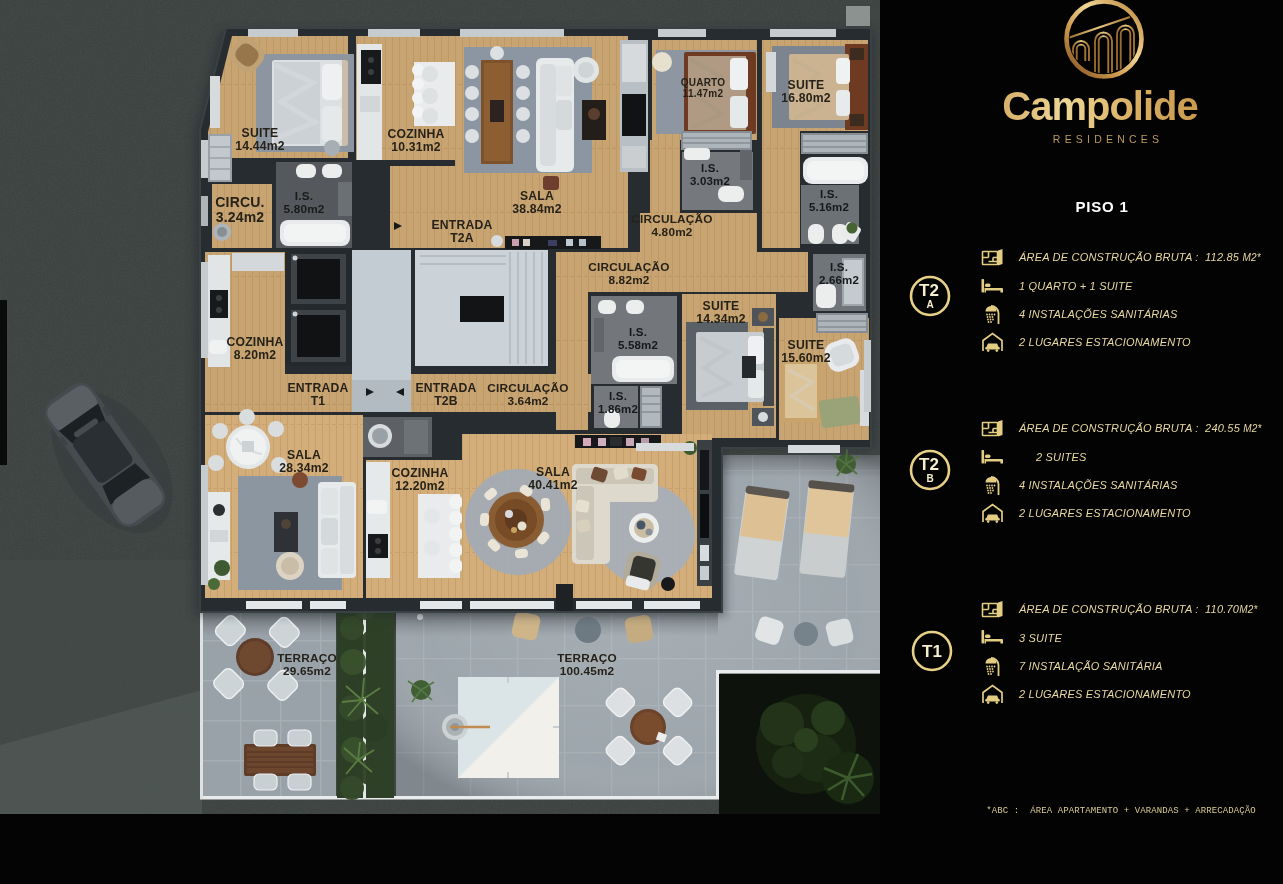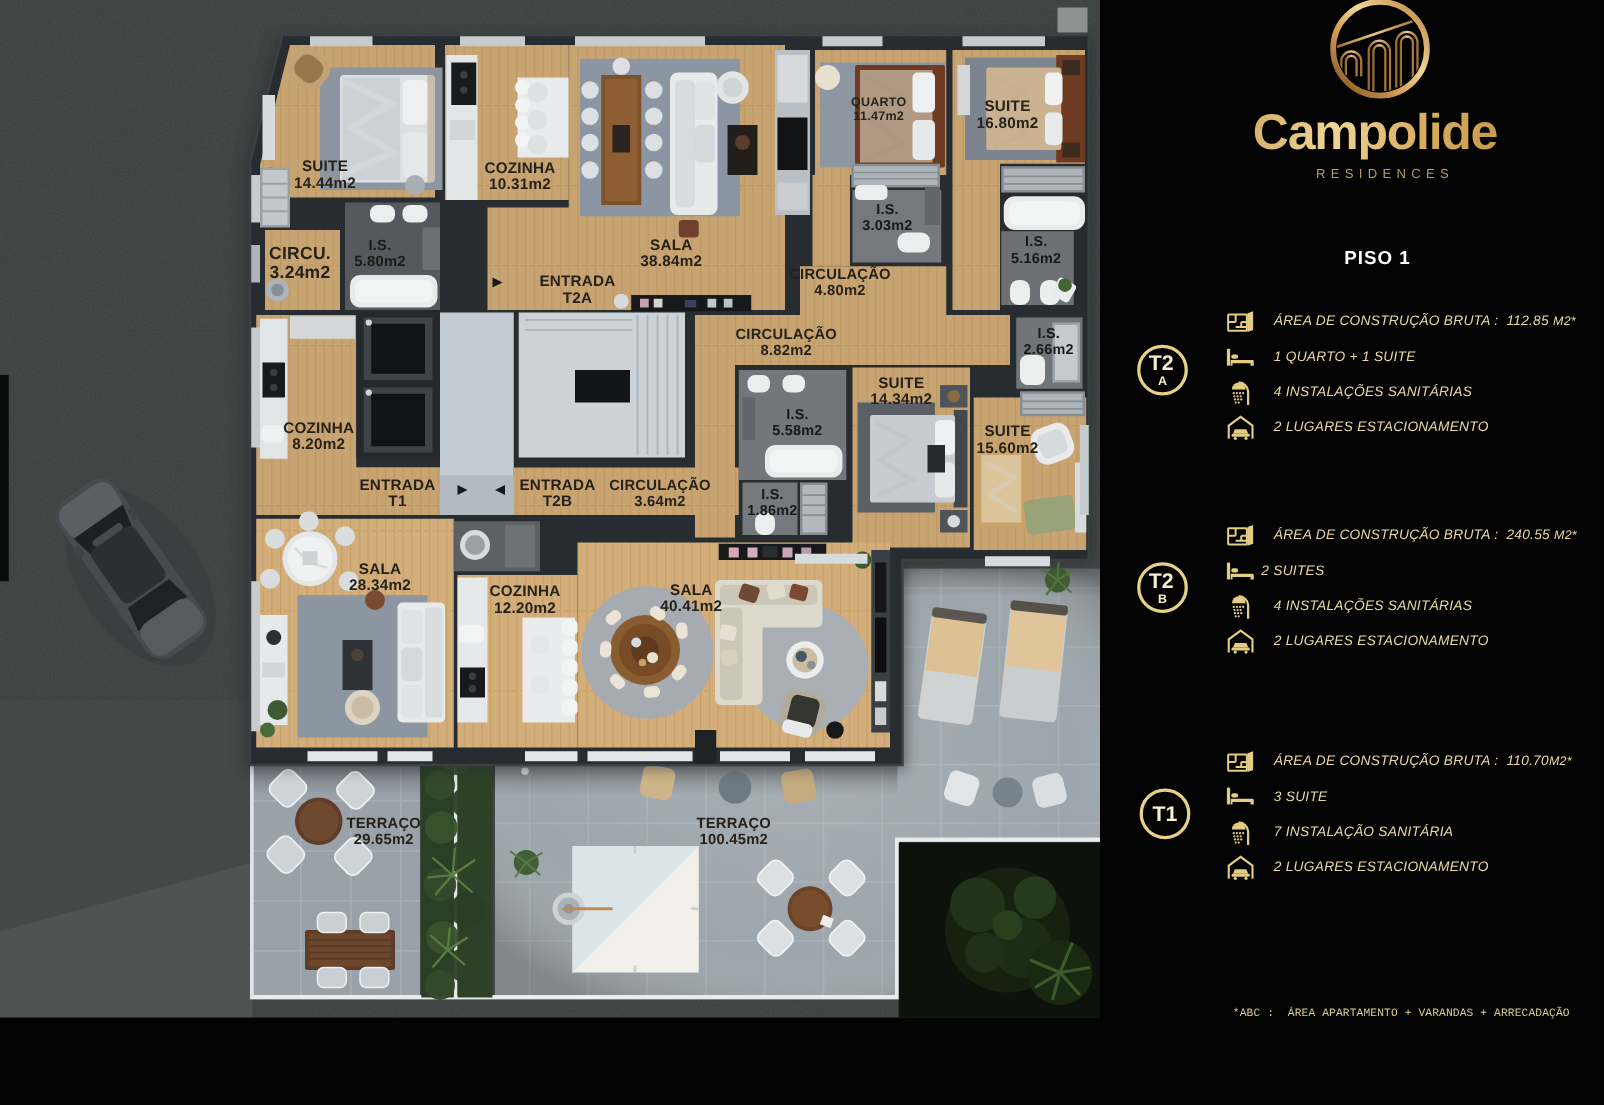--- a/index.html
+++ b/index.html
@@ -823,21 +823,21 @@
 <svg width="23" height="23" viewBox="0 0 23 23" style="position:absolute;left:101px;top:418px">
         <use href="#ic-plan"></use>
       </svg>
 
 <div class="row" style="left:139px;top:422px;">ÁREA DE CONSTRUÇÃO BRUTA :&nbsp; 240.55 <span style="font-size:10px">M2*</span></div>
 
 <svg width="23" height="23" viewBox="0 0 23 23" style="position:absolute;left:101px;top:448px">
         <use href="#ic-bed"></use>
       </svg>
 
-<div class="row" style="left:129px;top:450.5px;">2 SUITES</div>
+<div class="row" style="left:156px;top:450.5px;">2 SUITES</div>
 
 <svg width="23" height="23" viewBox="0 0 23 23" style="position:absolute;left:103px;top:474px">
         <use href="#ic-shower"></use>
       </svg>
 
 <div class="row" style="left:139px;top:478.5px;">4 INSTALAÇÕES SANITÁRIAS</div>
 
 <svg width="23" height="23" viewBox="0 0 23 23" style="position:absolute;left:101px;top:502px">
         <use href="#ic-car"></use>
       </svg>

